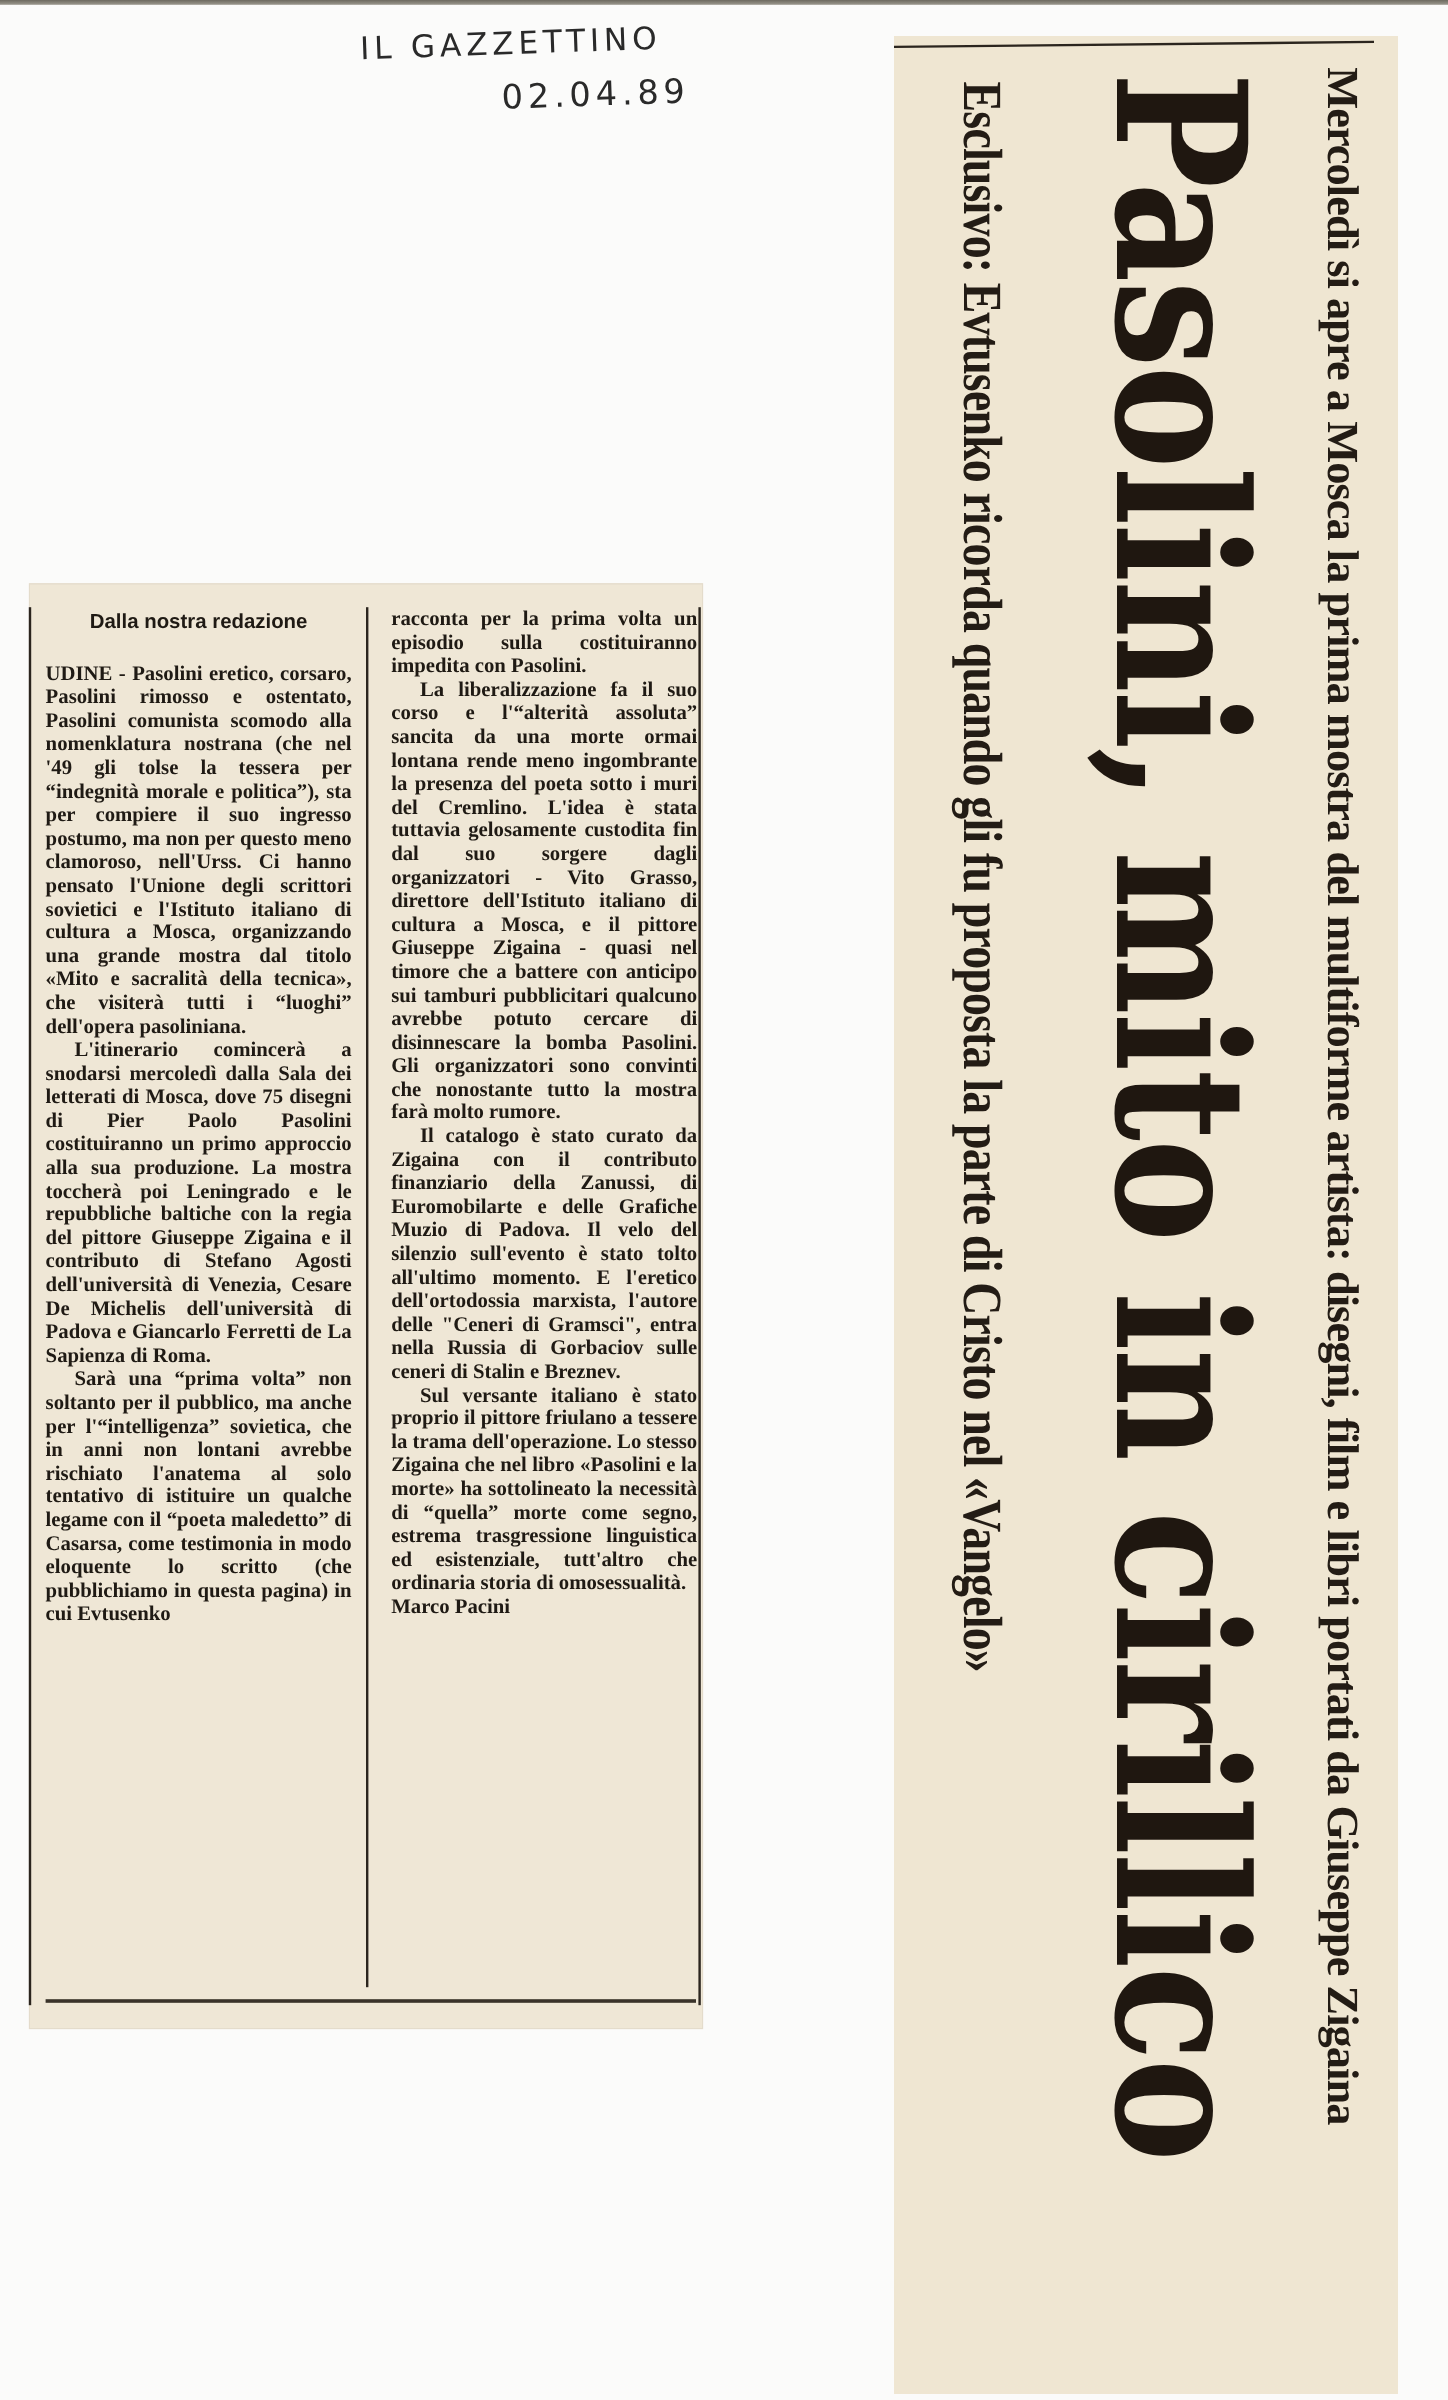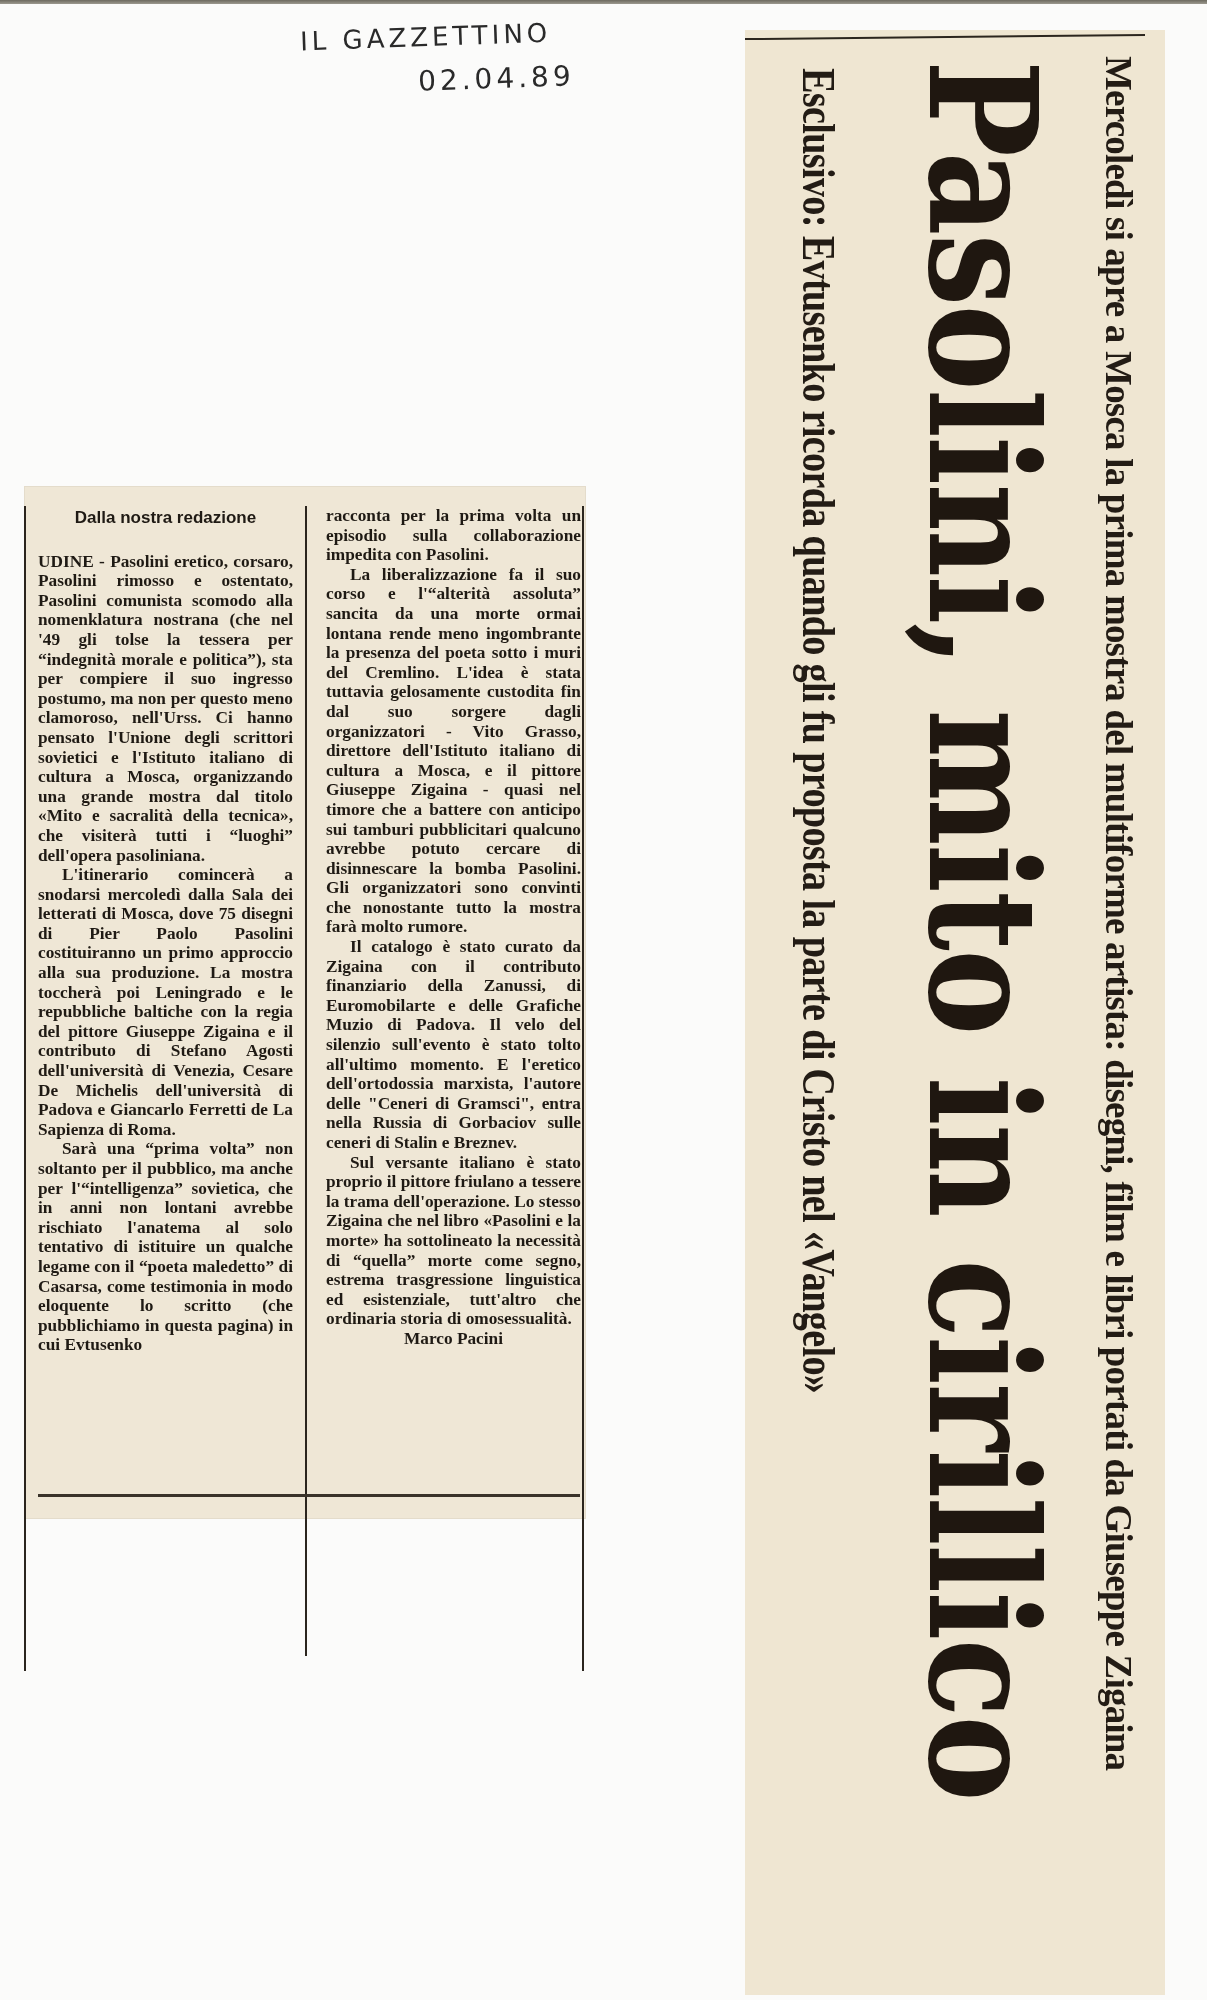--- a/index.html
+++ b/index.html
@@ -14,21 +14,21 @@
   }
   .handwritten {
     position:absolute; font-family:"DejaVu Sans", sans-serif; color:#2a2a2a;
     letter-spacing:4px; font-weight:normal;
   }
   .hw-paper { left:300px; top:22px; font-size:26px; transform:rotate(-2deg); }
   .hw-date  { left:418px; top:62px; font-size:28px; transform:rotate(-2deg); }
 
   
   .clip-left {
-    position:absolute; left:24px; top:486px; width:562px; height:1033px;
+    position:absolute; left:24px; top:486px; width:562px; height:1205px;
     background:#efe7d6;
     box-shadow:0 0 0 1px #e4dccb inset;
   }
   .clip-left .vrule { position:absolute; top:20px; width:2px; background:#2b251e; }
   .clip-left .bottom-rule {
     position:absolute; left:14px; right:6px; bottom:22px; height:3px; background:#3a332a;
   }
   .col {
     position:absolute; top:20px; width:255px;
     font-size:17.3px; line-height:19.6px; font-weight:bold; color:#1f1a14;
@@ -36,21 +36,21 @@
   }
   .col-1 { left:14px; }
   .col-2 { left:302px; }
   .col p { margin:0; text-indent:24px; }
   .col p.first { text-indent:0; }
   .kicker {
     font-family:"Liberation Sans", sans-serif; font-weight:bold; font-size:17px;
     text-align:center; margin:0 0 24px 0; padding-top:2px;
   }
   .dateline { font-weight:bold; }
-  .byline { text-align:center; margin-top:0; }
+  .byline { text-align:left; margin-top:0; }
 
   
   .clip-right {
     position:absolute; left:745px; top:30px; width:420px; height:1965px;
     background:#efe6d2;
   }
   .clip-right .top-rule {
     position:absolute; left:0; top:6px; width:400px; height:2px; background:#2b251e;
     transform:rotate(-0.6deg);
   }
@@ -86,21 +86,21 @@
   <div class="vrule" style="left:558px; height:1165px;"></div>
 
   <div class="col col-1">
     <div class="kicker">Dalla nostra redazione</div>
     <p class="first"><span class="dateline">UDINE - </span><span>Pasolini eretico, corsaro, Pasolini rimosso e ostentato, Pasolini comunista scomodo alla nomenklatura nostrana (che nel '49 gli tolse la tessera per “indegnità morale e politica”), sta per compiere il suo ingresso postumo, ma non per questo meno clamoroso, nell'Urss. Ci hanno pensato l'Unione degli scrittori sovietici e l'Istituto italiano di cultura a Mosca, organizzando una grande mostra dal titolo «Mito e sacralità della tecnica», che visiterà tutti i “luoghi” dell'opera pasoliniana.</span></p>
     <p>L'itinerario comincerà a snodarsi mercoledì dalla Sala dei letterati di Mosca, dove 75 disegni di Pier Paolo Pasolini costituiranno un primo approccio alla sua produzione. La mostra toccherà poi Leningrado e le repubbliche baltiche con la regia del pittore Giuseppe Zigaina e il contributo di Stefano Agosti dell'università di Venezia, Cesare De Michelis dell'università di Padova e Giancarlo Ferretti de La Sapienza di Roma.</p>
     <p>Sarà una “prima volta” non soltanto per il pubblico, ma anche per l'“intelligenza” sovietica, che in anni non lontani avrebbe rischiato l'anatema al solo tentativo di istituire un qualche legame con il “poeta maledetto” di Casarsa, come testimonia in modo eloquente lo scritto (che pubblichiamo in questa pagina) in cui Evtusenko</p>
   </div>
 
   <div class="col col-2">
-    <p class="first">racconta per la prima volta un episodio sulla collaborazione impedita con Pasolini.</p>
+    <p class="first">racconta per la prima volta un episodio sulla costituiranno impedita con Pasolini.</p>
     <p>La liberalizzazione fa il suo corso e l'“alterità assoluta” sancita da una morte ormai lontana rende meno ingombrante la presenza del poeta sotto i muri del Cremlino. L'idea è stata tuttavia gelosamente custodita fin dal suo sorgere dagli organizzatori - Vito Grasso, direttore dell'Istituto italiano di cultura a Mosca, e il pittore Giuseppe Zigaina - quasi nel timore che a battere con anticipo sui tamburi pubblicitari qualcuno avrebbe potuto cercare di disinnescare la bomba Pasolini. Gli organizzatori sono convinti che nonostante tutto la mostra farà molto rumore.</p>
     <p>Il catalogo è stato curato da Zigaina con il contributo finanziario della Zanussi, di Euromobilarte e delle Grafiche Muzio di Padova. Il velo del silenzio sull'evento è stato tolto all'ultimo momento. E l'eretico dell'ortodossia marxista, l'autore delle "Ceneri di Gramsci", entra nella Russia di Gorbaciov sulle ceneri di Stalin e Breznev.</p>
     <p>Sul versante italiano è stato proprio il pittore friulano a tessere la trama dell'operazione. Lo stesso Zigaina che nel libro «Pasolini e la morte» ha sottolineato la necessità di “quella” morte come segno, estrema trasgressione linguistica ed esistenziale, tutt'altro che ordinaria storia di omosessualità.</p>
     <div class="byline">Marco Pacini</div>
   </div>
 
   <div class="bottom-rule"></div>
 </div>
 
 <div class="clip-right">

